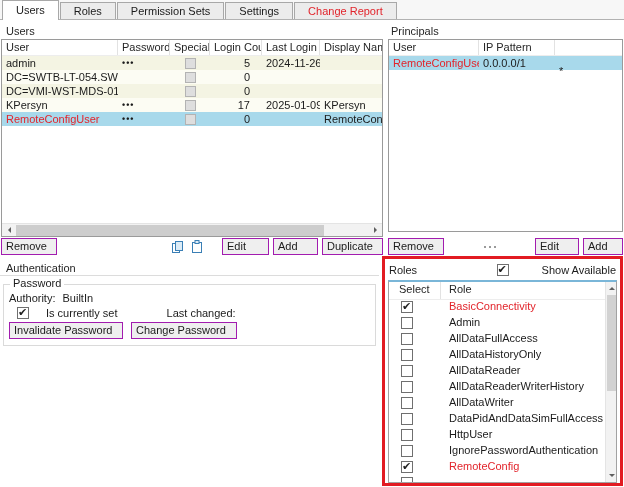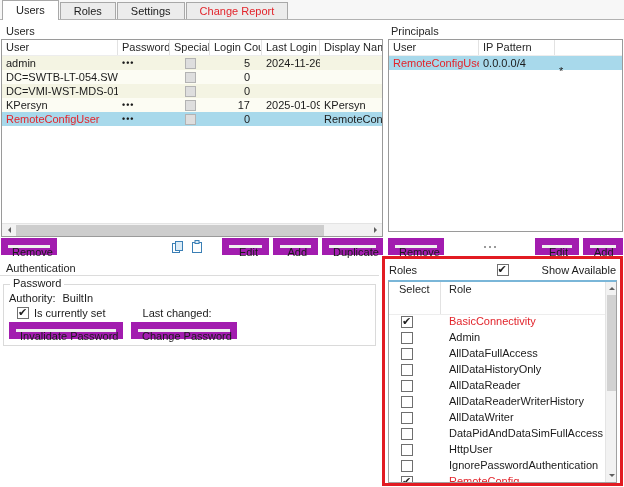--- a/index.html
+++ b/index.html
@@ -66,22 +66,22 @@
   .tri.right{ border-left-color:#5f5f5f; margin-left:2px; }
   .tri.up   { border-bottom-color:#5f5f5f; margin-top:-2px; }
   .tri.down { border-top-color:#5f5f5f; margin-bottom:-2px; }
 
   .vscroll{ position:absolute; top:0; bottom:0; right:0; width:11px; background:#f2f2f2; border-left:1px solid #e4e4e4; }
   .vthumb{ position:absolute; top:13px; left:1px; width:9px; height:96px; background:#d2d2d2; }
   .vsb-btn{ position:absolute; left:0; width:11px; height:12px; display:flex; align-items:center; justify-content:center; }
 
   
   .btn{
-    height:17px; line-height:15px; background:#efefef; border:7px solid #a21caf;
-    text-align:right; padding:0 4px; white-space:nowrap; cursor:default;
+    height:17px; line-height:15px; background:#efefef; border:1px solid #a21caf;
+    text-align:left; padding:0 4px; white-space:nowrap; cursor:default;
   }
   .btnrow{ position:absolute; display:flex; align-items:center; }
 
   .icon-btn{ width:15px; height:16px; display:flex; align-items:center; justify-content:center; }
 
   
   .sec-label{ position:absolute; color:#262626; }
   .groupbox{ position:absolute; border:1px solid #dadada; background:#fff; }
   .legend{ position:absolute; top:-8px; left:6px; background:#fff; padding:0 3px; }
 
@@ -91,31 +91,32 @@
   
   .roles-panel{
     position:absolute; left:382px; top:256px; width:241px; height:230px;
     border:3px solid #e21b22; background:#fff;
   }
   .roles-head{ position:absolute; top:3px; left:4px; right:4px; height:16px; display:flex; align-items:center; }
   .roles-table{
     position:absolute; left:3px; right:3px; top:21px; bottom:0;
     border:1px solid #a2a2a2; border-top:2px solid #7ab6d8; background:#fff; overflow:hidden;
   }
-  .r-head{ display:flex; height:33px; border-bottom:1px solid #ededed; }
+  .r-head{ display:flex; height:18px; border-bottom:1px solid #ededed; }
   .r-select{ width:52px; padding-left:10px; } .r-role{ flex:1; padding-left:8px; }
   .r-row{ display:flex; height:16px; }
   .r-row .r-select{ padding-left:12px; }
 </style>
 </head>
 <body>
 
 <div class="tabstrip">
   <div class="tab active">Users</div>
   <div class="tab">Roles</div>
+  <div class="tab">Permission Sets</div>
   <div class="tab">Settings</div>
   <div class="tab red">Change Report</div>
 </div>
 
 <div class="sec-label" style="left:6px; top:25px;">Users</div>
 
 <div class="listbox" style="left:1px; top:39px; width:382px; height:198px;">
   <div class="thead">
     <div class="th c-user">User</div>
     <div class="th c-pass">Password</div>
@@ -202,21 +203,21 @@
 <div style="position:absolute; left:0; top:275px; width:379px; border-top:1px solid #dcdcdc;"></div>
 
 <div class="groupbox" style="left:3px; top:284px; width:373px; height:62px;">
   <div class="legend">Password</div>
 
   <div style="position:absolute; left:5px; top:7px;">
     <span>Authority:</span>
     <span style="margin-left:4px;">BuiltIn</span>
   </div>
 
-  <div style="position:absolute; left:13px; top:22px; display:flex; align-items:center;">
+  <div style="position:absolute; left:13px; top:22px; display:flex; align-items:center;gap:12px;">
     <span class="cb checked" id="is-set-cb"></span>
     <span style="margin-left:5px;">Is currently set</span>
     <span style="margin-left:37px;">Last changed:</span>
     <span style="margin-left:4px;"></span>
   </div>
 
   <div style="position:absolute; left:5px; top:37px; display:flex; gap:8px;">
     <div class="btn" style="width:114px;">Invalidate Password</div>
     <div class="btn" style="width:106px;">Change Password</div>
   </div>
@@ -226,21 +227,21 @@
 
 <div class="listbox" style="left:388px; top:39px; width:235px; height:193px;">
   <div class="thead">
     <div class="th p-user">User</div>
     <div class="th p-ip">IP Pattern</div>
     <div class="th p-iface" style="border-right:none;">Interface</div>
   </div>
   <div id="principals-rows">
       <div class="trow selected">
     <div class="cell p-user red-text">RemoteConfigUser</div>
-    <div class="cell p-ip">0.0.0.0/4</div>
+    <div class="cell p-ip">0.0.0.0/1</div>
     <div class="cell p-iface">*</div>
   </div>
     </div>
 </div>
 
 <div class="btnrow" style="left:388px; top:238px; width:235px; gap:4px;">
   <div class="btn" style="width:56px;">Remove</div>
   <div style="flex:1; display:flex; justify-content:center;">
     <span class="splitter-dots">
         <i></i>

